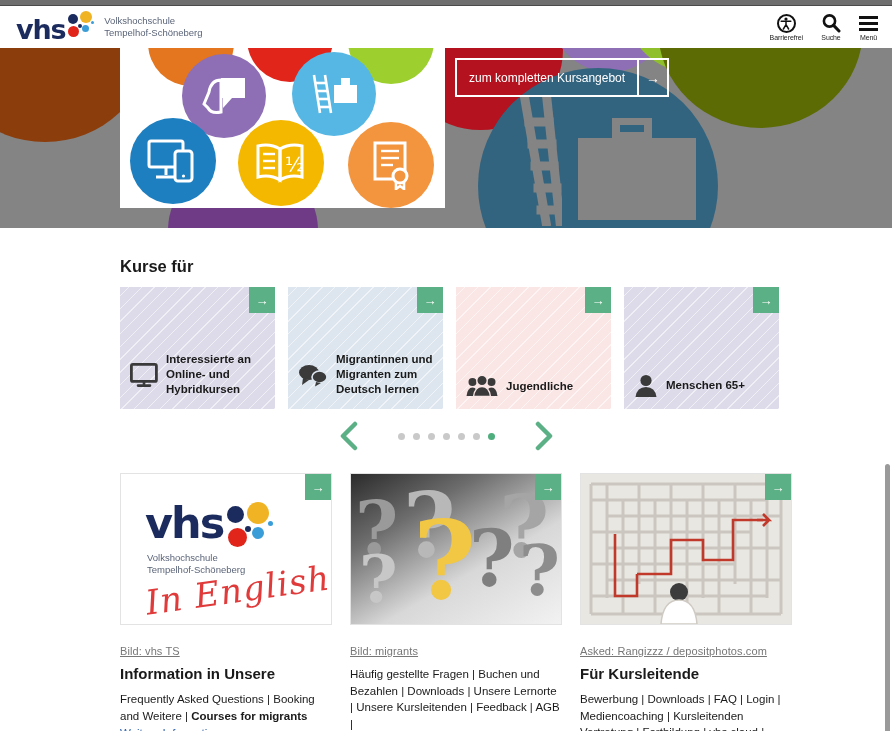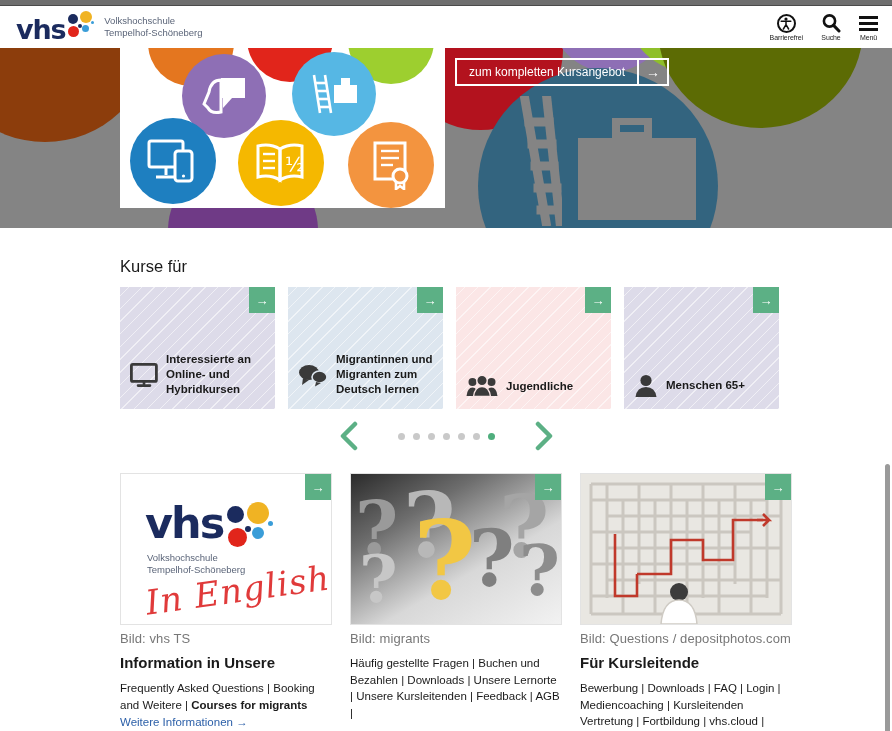--- a/index.html
+++ b/index.html
@@ -103,39 +103,39 @@
   .tc-purple { width: 84px; height: 84px; background:#8e6fb5; left: 62px;  top: 6px; }
   .tc-sky    { width: 84px; height: 84px; background:#56b7e4; left: 172px; top: 4px; }
   .tc-blue   { width: 86px; height: 86px; background:#1e7fc0; left: 10px;  top: 70px; }
   .tc-yellow { width: 86px; height: 86px; background:#f5b800; left: 118px; top: 72px; }
   .tc-peach  { width: 86px; height: 86px; background:#f3943f; left: 228px; top: 74px; }
 
   .hero-cta {
     position: absolute; left: 455px; top: 10px;
     display: flex; align-items: stretch;
     border: 2px solid #ffffff;
-    height: 28px;
+    height: 39px;
     background: transparent;
     cursor: pointer;
   }
   .hero-cta .cta-text {
     display: flex; align-items: center;
     padding: 0 12px;
     color: #ffffff; font-size: 12px; white-space: nowrap;
   }
   .hero-cta .cta-arrow {
     display: flex; align-items: center; justify-content: center;
     width: 30px; border-left: 2px solid #ffffff;
     color: #ffffff; font-size: 14px;
   }
 
   
   .content { padding: 0 0 0 0; background: #fff; }
   .section-title {
-    font-size: 16.5px; font-weight: normal; color: #1a1a1a;
+    font-size: 16.5px; font-weight: bold; color: #1a1a1a;
     margin: 29px 0 11px 120px;
   }
 
   
   .audience-row {
     display: flex; gap: 13px; margin-left: 120px;
   }
   .aud-card {
     position: relative;
     width: 155px; height: 122px;
@@ -210,21 +210,21 @@
     font-family:"DejaVu Serif", serif; font-style: italic;
     font-size: 34px; color:#e03a3a; transform: rotate(-8deg);
     letter-spacing: 1px;
   }
   
   .thumb-qmarks { background: linear-gradient(150deg,#2b2b2b 0%,#6d6d6d 28%,#d8d8d8 62%,#f2f2f2 100%); }
   .qm { position:absolute; font-family:"DejaVu Serif",serif; font-weight:bold; line-height:1; }
   
   .thumb-maze { background: #e9e7e2; }
 
-  .img-credit { font-size: 13px; color: #777; margin-top: 6px; letter-spacing: 0.1px; }
+  .img-credit { font-size: 11px; color: #777; margin-top: 20px; letter-spacing: 0.1px; text-decoration: underline; }
   .info-title { font-size: 15px; font-weight: bold; color: #1a1a1a; margin-top: 8px; }
   .info-links { font-size: 11.5px; line-height: 16.5px; color: #1a1a1a; margin-top: 9px; }
   .info-links b { font-weight: bold; }
   .more-link { color: #2b5fa8; font-size: 11.5px; display: inline-block; margin-top: 1px; cursor: pointer; }
 
   
   .scrollbar-track {
     position: absolute; right: 0; top: 228px; width: 9px; bottom: 0;
     background: #ffffff;
   }
@@ -547,21 +547,21 @@
             <path d="M56 100 H90 V66 H122 V86 H152 V46 H182"></path>
             <path d="M56 100 V122 H34 V60"></path>
           </g>
           <path d="M176 46 L188 46 L182 40 M188 46 L182 52" stroke="#c0392b" stroke-width="2.6" fill="none"></path>
           <g>
             <ellipse cx="98" cy="118" rx="9" ry="9" fill="#3c3c3c"></ellipse>
             <path d="M80 150 Q82 126 98 126 Q114 126 116 150 Z" fill="#ffffff" stroke="#cfcbc4" stroke-width="1.5"></path>
           </g>
         </svg>
       </div>
-      <div class="img-credit">Bild: Questions / depositphotos.com</div>
+      <div class="img-credit">Asked: Rangizzz / depositphotos.com</div>
       <h3 class="info-title">Für Kursleitende</h3>
       <p class="info-links">Bewerbung | Downloads | FAQ | Login | Mediencoaching | Kursleitenden Vertretung | Fortbildung | vhs.cloud | BigBlueButton</p>
     </article>
   </div>
 </main>
 
 <div class="scrollbar-track">
   <div class="scrollbar-thumb"></div>
 </div>
 

